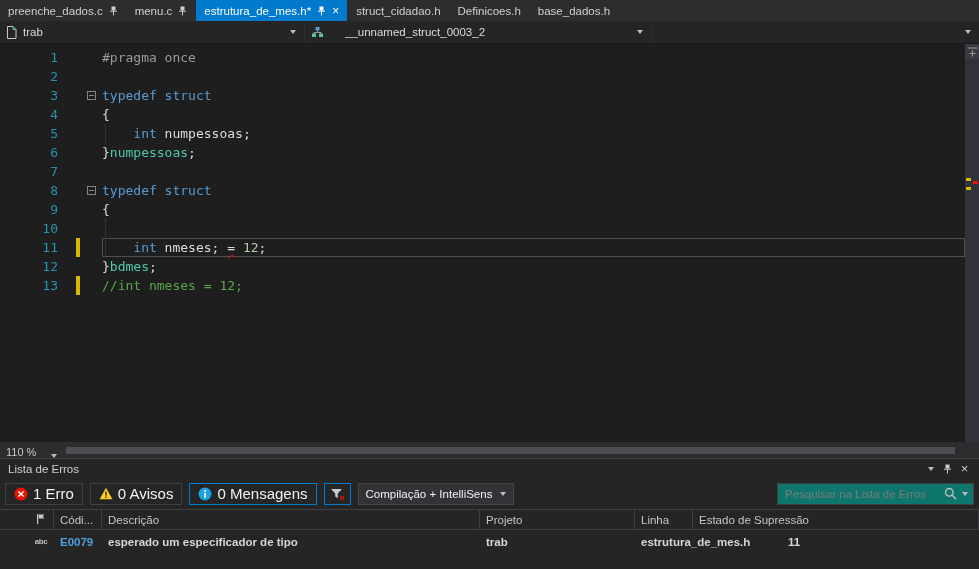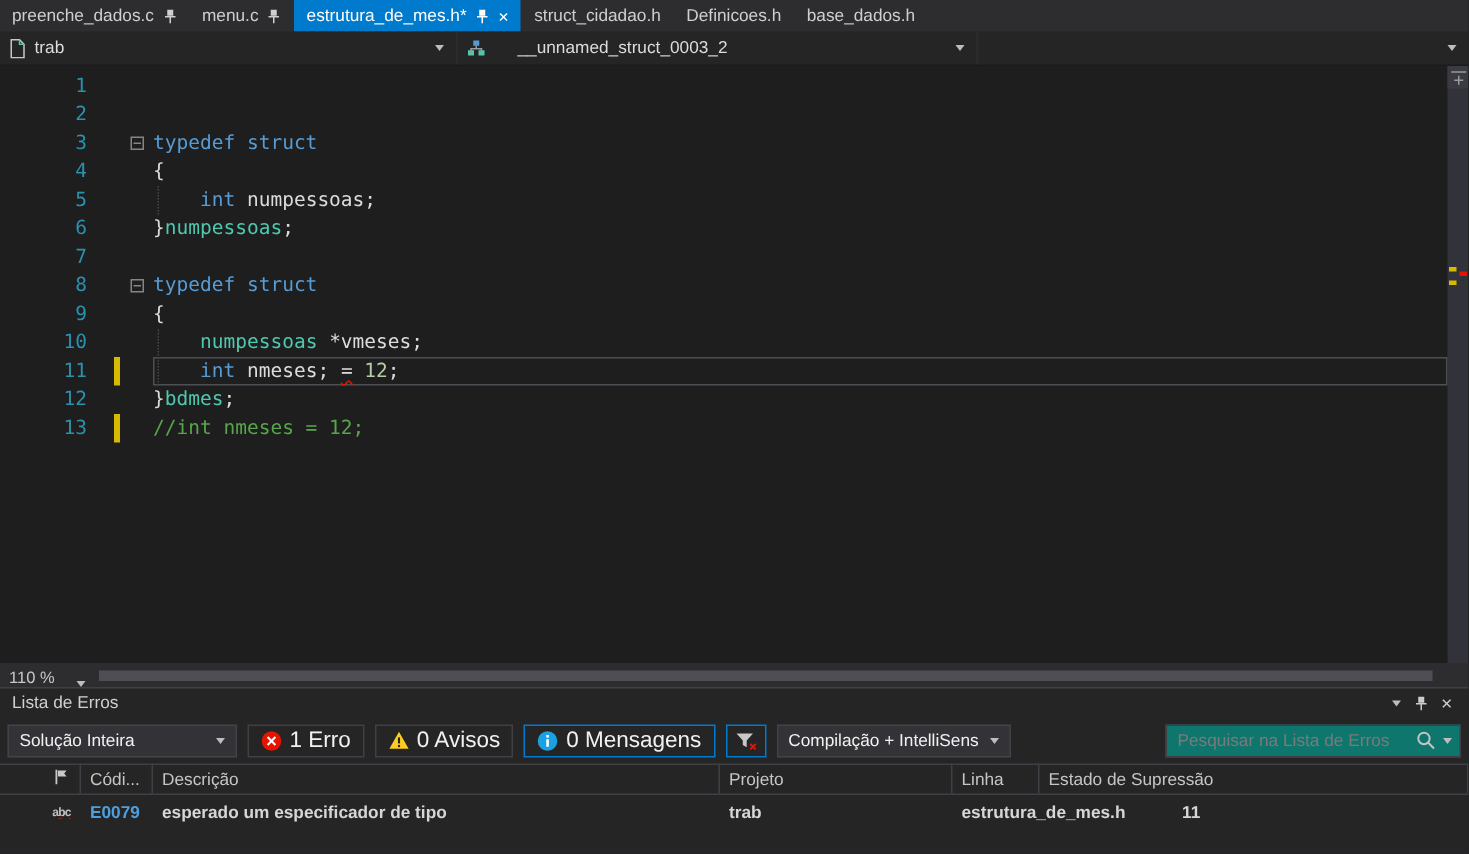--- a/index.html
+++ b/index.html
@@ -171,20 +171,21 @@
       <span class="caret"></span>
     </div>
   </div>
 
   <div class="editor-wrap">
     <div class="code-area">
         <div class="code-row">
           <span class="ln">1</span>
           <span class="chg"></span>
           <span class="fold"></span>
+          <span class="code"><span class="t-pp">#pragma once</span></span>
         </div>
         <div class="code-row">
           <span class="ln">2</span>
           <span class="chg"></span>
           <span class="fold"></span>
           <span class="code"></span>
         </div>
         <div class="code-row">
           <span class="ln">3</span>
           <span class="chg"></span>
@@ -228,21 +229,20 @@
         <div class="code-row">
           <span class="ln">9</span>
           <span class="chg"></span>
           <span class="fold"></span>
           <span class="code"><span class="t-pl">{</span></span>
         </div>
         <div class="code-row">
           <span class="ln">10</span>
           <span class="chg"></span>
           <span class="fold"></span>
-          <span class="code"><span class="t-pl">    </span><span class="t-ty">numpessoas</span><span class="t-pl"> *vmeses;</span></span>
         </div>
         <div class="code-row current">
           <span class="ln">11</span>
           <span class="chg on"></span>
           <span class="fold"></span>
           <span class="code"><span class="t-pl">    </span><span class="t-kw">int</span><span class="t-pl"> nmeses; </span><span class="t-er">=</span><span class="t-pl"> </span><span class="t-nm">12</span><span class="t-pl">;</span></span>
         </div>
         <div class="code-row">
           <span class="ln">12</span>
           <span class="chg"></span>
@@ -293,24 +293,20 @@
         <svg width="9" height="10" viewBox="0 0 9 10">
             <rect x="2.5" y="0.5" width="4" height="4" fill="#cccccc"></rect>
             <line x1="1" y1="5.2" x2="8" y2="5.2" stroke="#cccccc"></line>
             <line x1="4.5" y1="5.2" x2="4.5" y2="9.5" stroke="#cccccc"></line>
           </svg>
       </span>
       <span class="ph-icon ph-close">×</span>
     </div>
 
     <div class="toolbar">
-      <div class="combo" style="width:153px;">
-        <span>Solução Inteira</span>
-        <span class="caret" style="margin-left:auto;"></span>
-      </div>
       <div class="tbtn">
         <span class="icn">
           <svg width="14" height="14" viewBox="0 0 14 14">
               <circle cx="7" cy="7" r="6.5" fill="#e51400"></circle>
               <path d="M4.4 4.4 l5.2 5.2 M9.6 4.4 l-5.2 5.2" stroke="#ffffff" stroke-width="1.4"></path>
             </svg>
         </span>
         <span>1 Erro</span>
       </div>
       <div class="tbtn">

